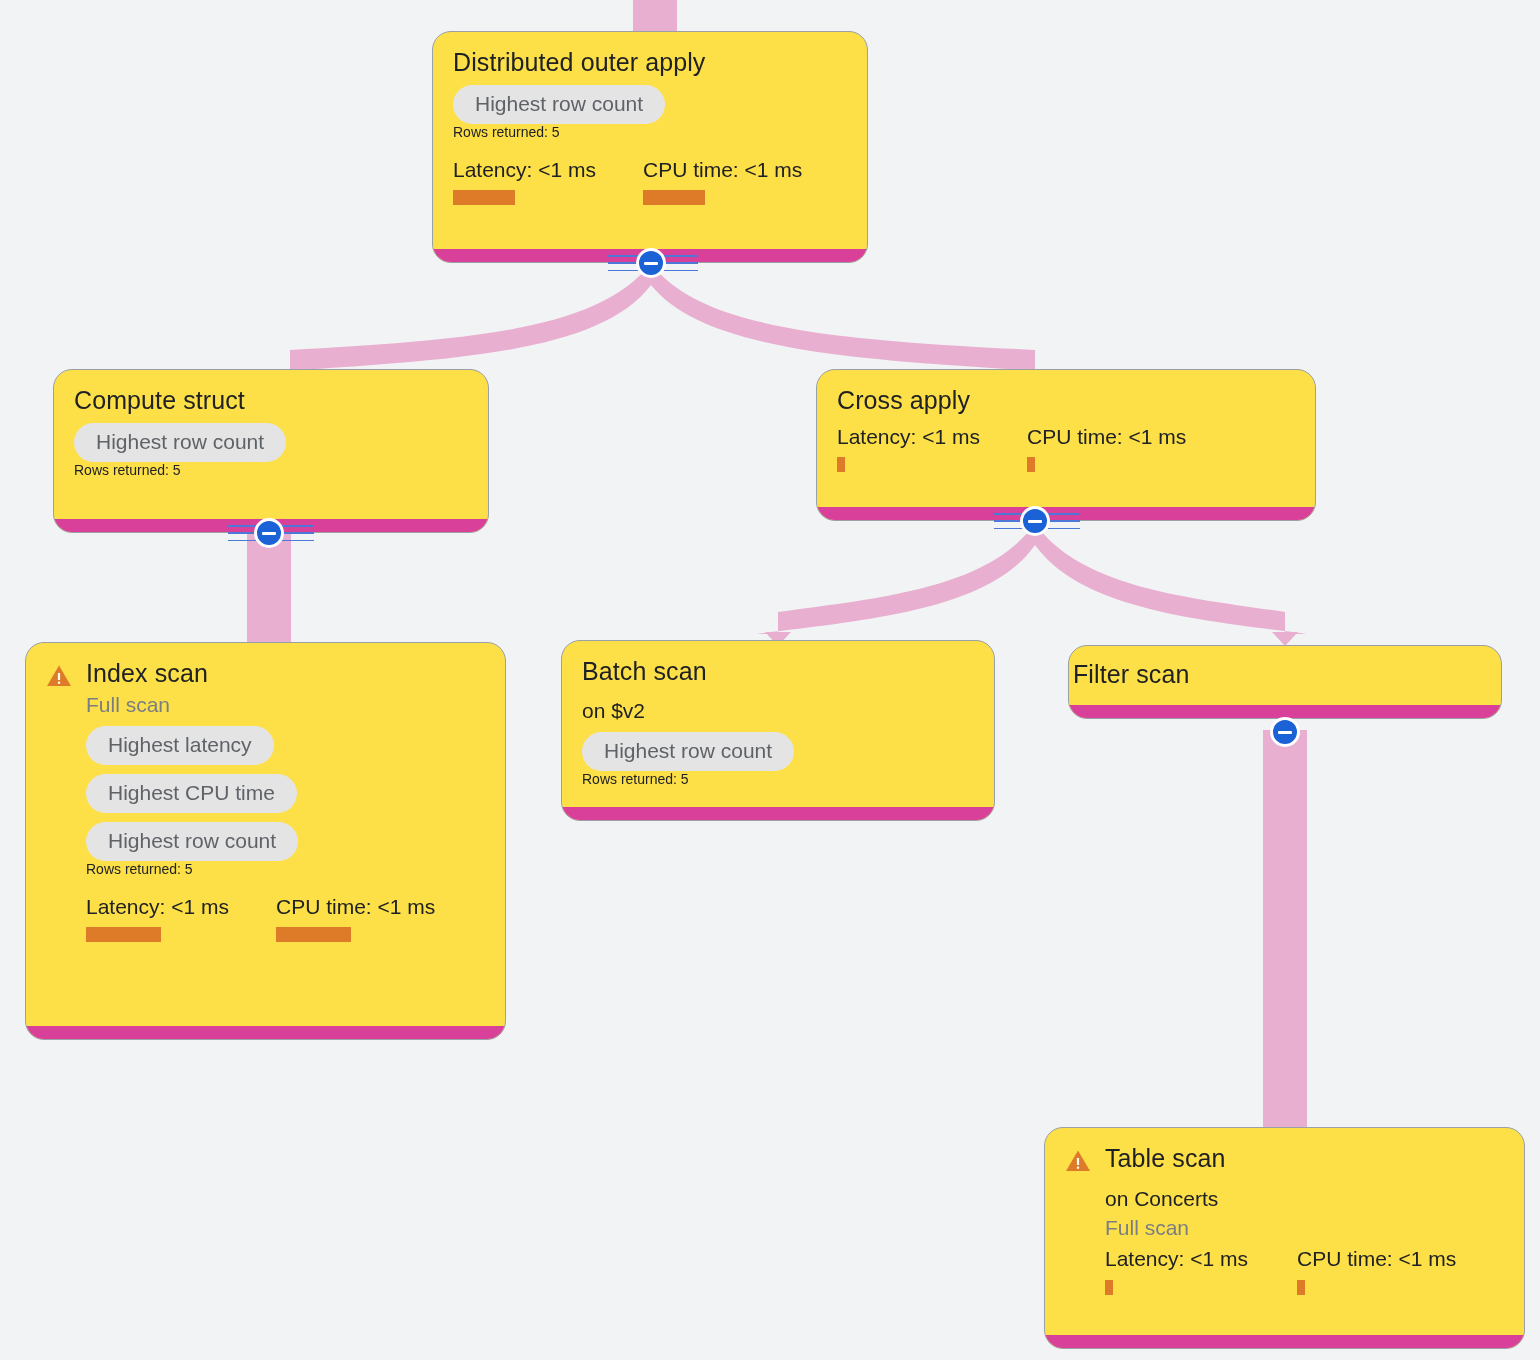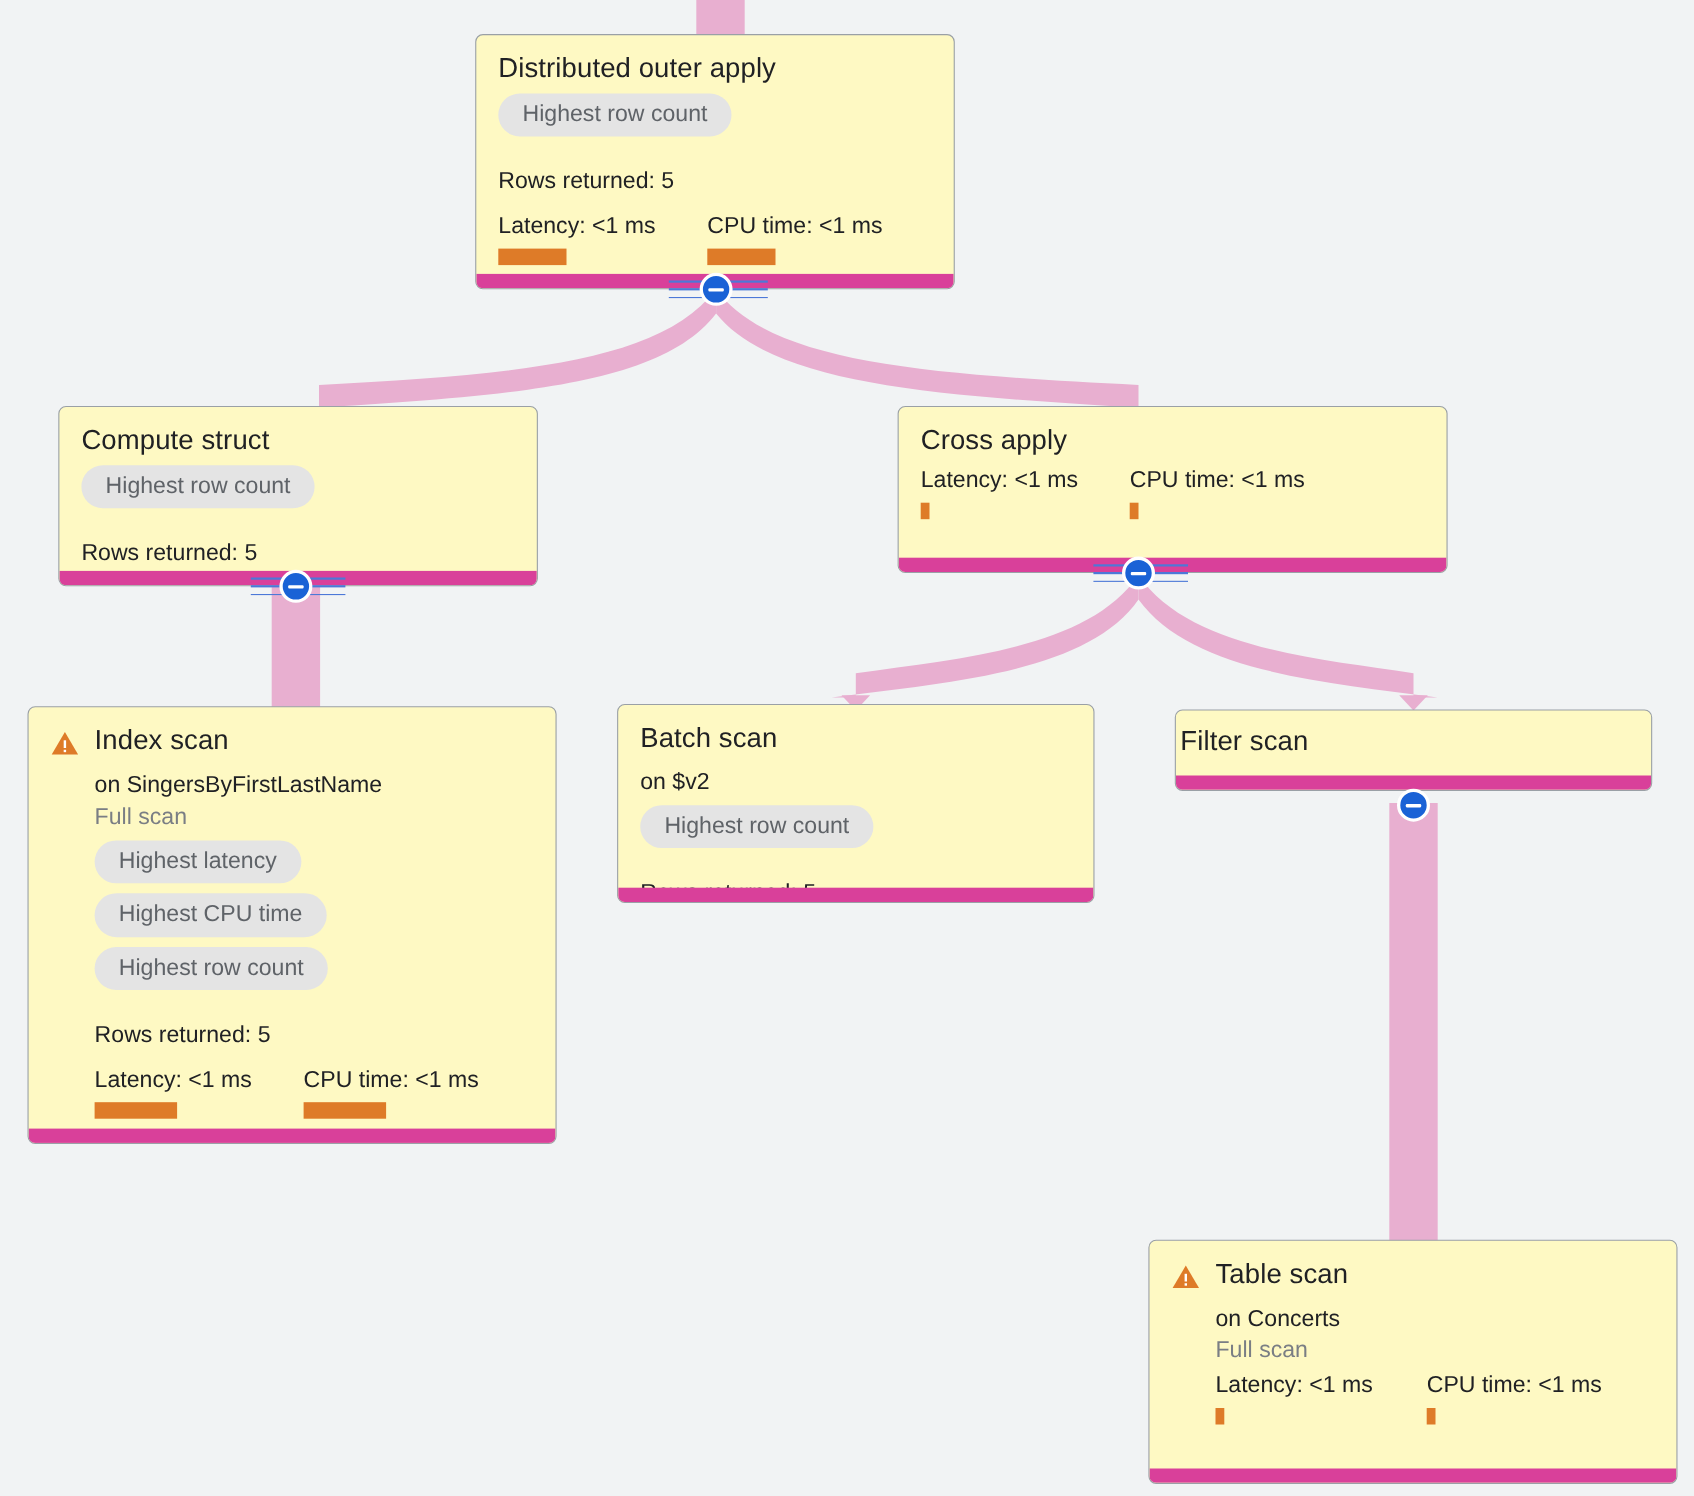--- a/index.html
+++ b/index.html
@@ -7,23 +7,23 @@
     width:1540px;height:1360px;
     background:#F1F3F4;
     font-family:"Liberation Sans", sans-serif;
     position:relative;
     overflow:hidden;
   }
   #edge-layer{position:absolute;left:0;top:0;width:1540px;height:1360px;pointer-events:none;}
 
   .node{
     position:absolute;
-    background:#fef9c3;
+    background:#fde047;
     border:1.5px solid #9AA0A6;
-    border-radius:7px;
+    border-radius:19px;
     box-sizing:border-box;
     overflow:hidden;
     z-index:5;
   }
   .node-body{padding:16px 20px 14px 20px;}
 
   .title-row{display:flex;align-items:flex-start;gap:14px;}
   .warn-icon{flex:0 0 auto;width:26px;height:24px;margin-top:5px;}
   .node-title{
     font-size:25px;
@@ -43,21 +43,21 @@
     background:#E4E4E4;
     color:#5F6368;
     font-size:21px;
     border-radius:999px;
     padding:7px 22px 9px 22px;
     margin-top:10px;
     line-height:1.1;
   }
   .chip-stack .chip{display:block;width:max-content;margin-top:9px;}
 
-  .rows{font-size:21px;color:#202124;margin-top:28px;line-height:1.2;}
+  .rows{font-size:14px;color:#202124;margin-top:0;line-height:1.2;}
 
   .metrics{display:flex;margin-top:16px;}
   .metric{display:flex;flex-direction:column;}
   .metric-label{font-size:21px;color:#202124;line-height:1.2;}
   .bar{background:#DE7B28;height:15px;margin-top:8px;}
 
   .footer{
     position:absolute;left:0;right:0;bottom:0;
     height:13px;background:#D9409A;
   }
@@ -215,21 +215,20 @@
       <span class="warn-icon">
         <svg viewBox="0 0 26 24" width="26" height="24">
           <path d="M13 1.5 L25 22 L1 22 Z" fill="#DE7B28"></path>
           <rect x="11.9" y="9" width="2.2" height="7" fill="#ffffff"></rect>
           <rect x="11.9" y="17.6" width="2.2" height="2.2" fill="#ffffff"></rect>
         </svg>
       </span>
       <div class="node-title">Index scan</div>
     </div>
     <div class="content shifted">
-      <div class="subtitle">on SingersByFirstLastName</div>
       <div class="fullscan">Full scan</div>
       <div class="chip-stack">
         <span class="chip">Highest latency</span>
         <span class="chip">Highest CPU time</span>
         <span class="chip">Highest row count</span>
       </div>
       <div class="rows">Rows returned: 5</div>
       <div class="metrics">
         <div class="metric" style="width:190px;">
           <span class="metric-label">Latency: &lt;1 ms</span>

